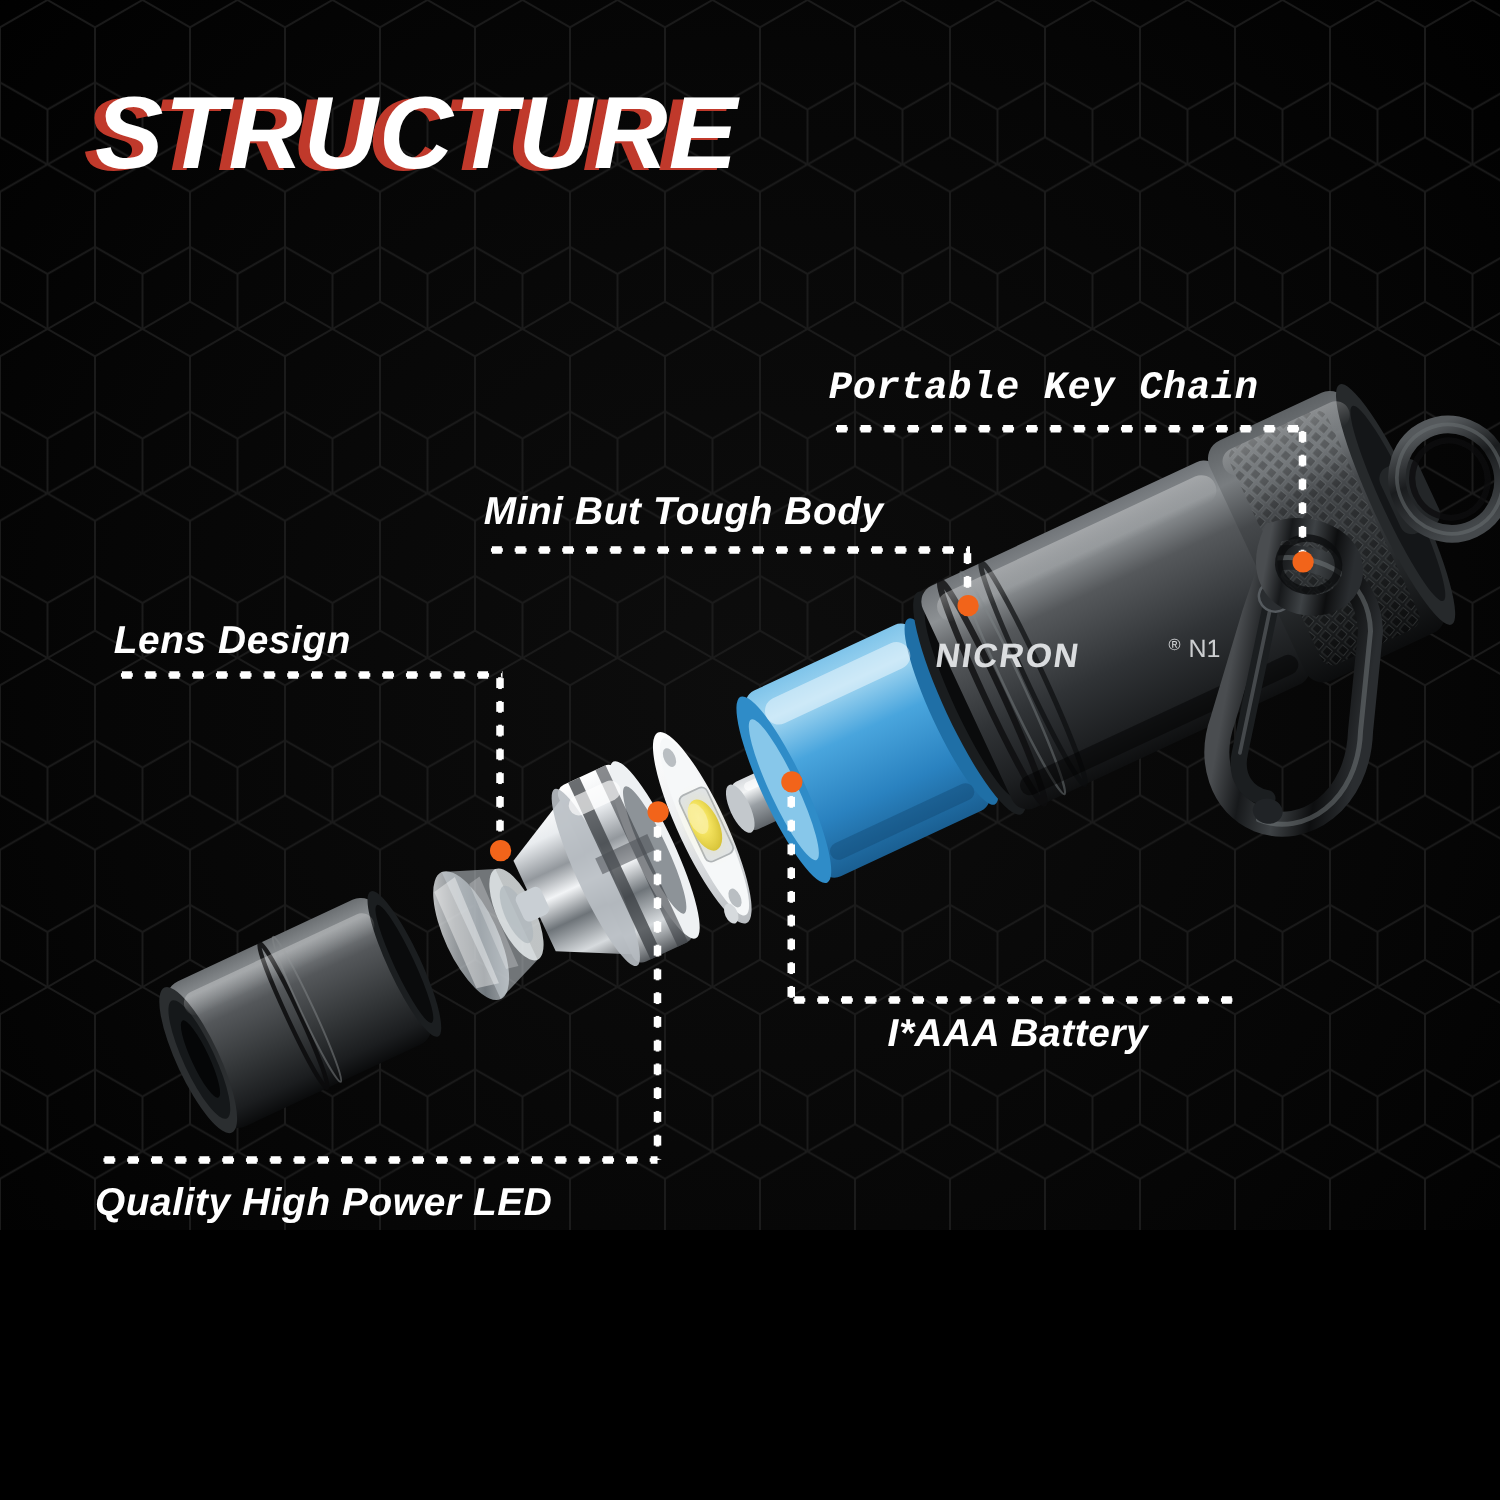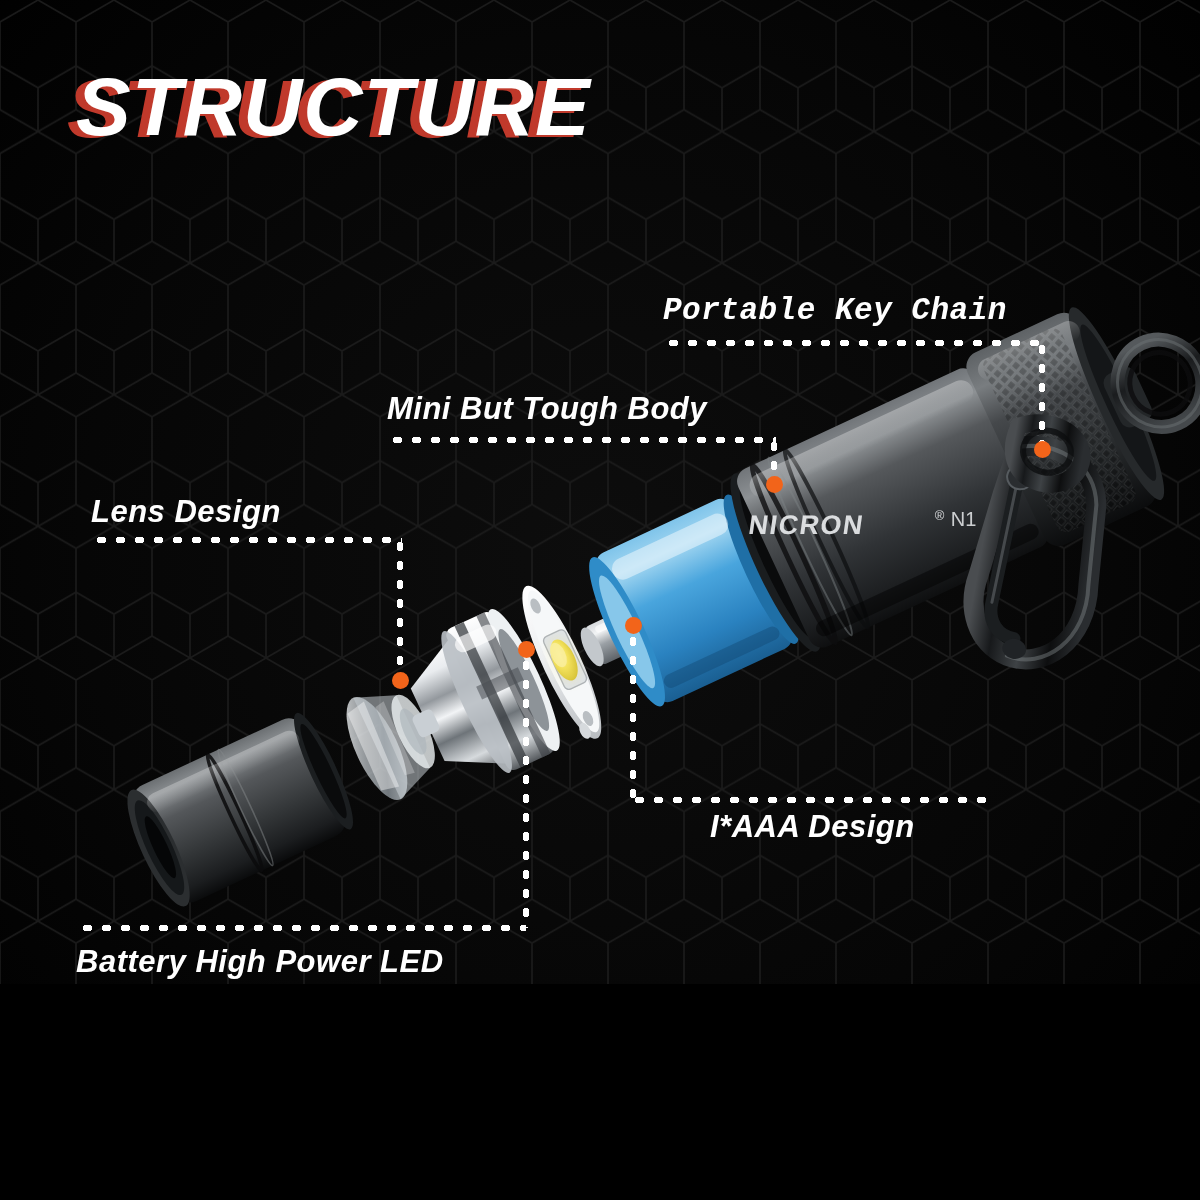--- a/index.html
+++ b/index.html
@@ -331,17 +331,17 @@
   <div class="marker" style="left:392px;  top:672px;"></div>
   <div class="marker" style="left:625px;  top:617px;"></div>
   <div class="marker" style="left:518px;  top:641px;"></div>
 
   <div class="label" style="left:663px; top:293px;font-family:Liberation Mono, monospace;">Portable Key Chain</div>
 
   <div class="label" style="left:91px; top:494px;">Lens Design</div>
 
   <div class="label" style="left:387px; top:391px;">Mini But Tough Body</div>
 
-  <div class="label" style="left:710px; top:809px;">I*AAA Design</div>
-
-  <div class="label" style="left:76px; top:944px;">Battery High Power LED</div>
+  <div class="label" style="left:710px; top:809px;">I*AAA Battery</div>
+
+  <div class="label" style="left:76px; top:944px;">Quality High Power LED</div>
 
 </div>
 
 </body></html>

